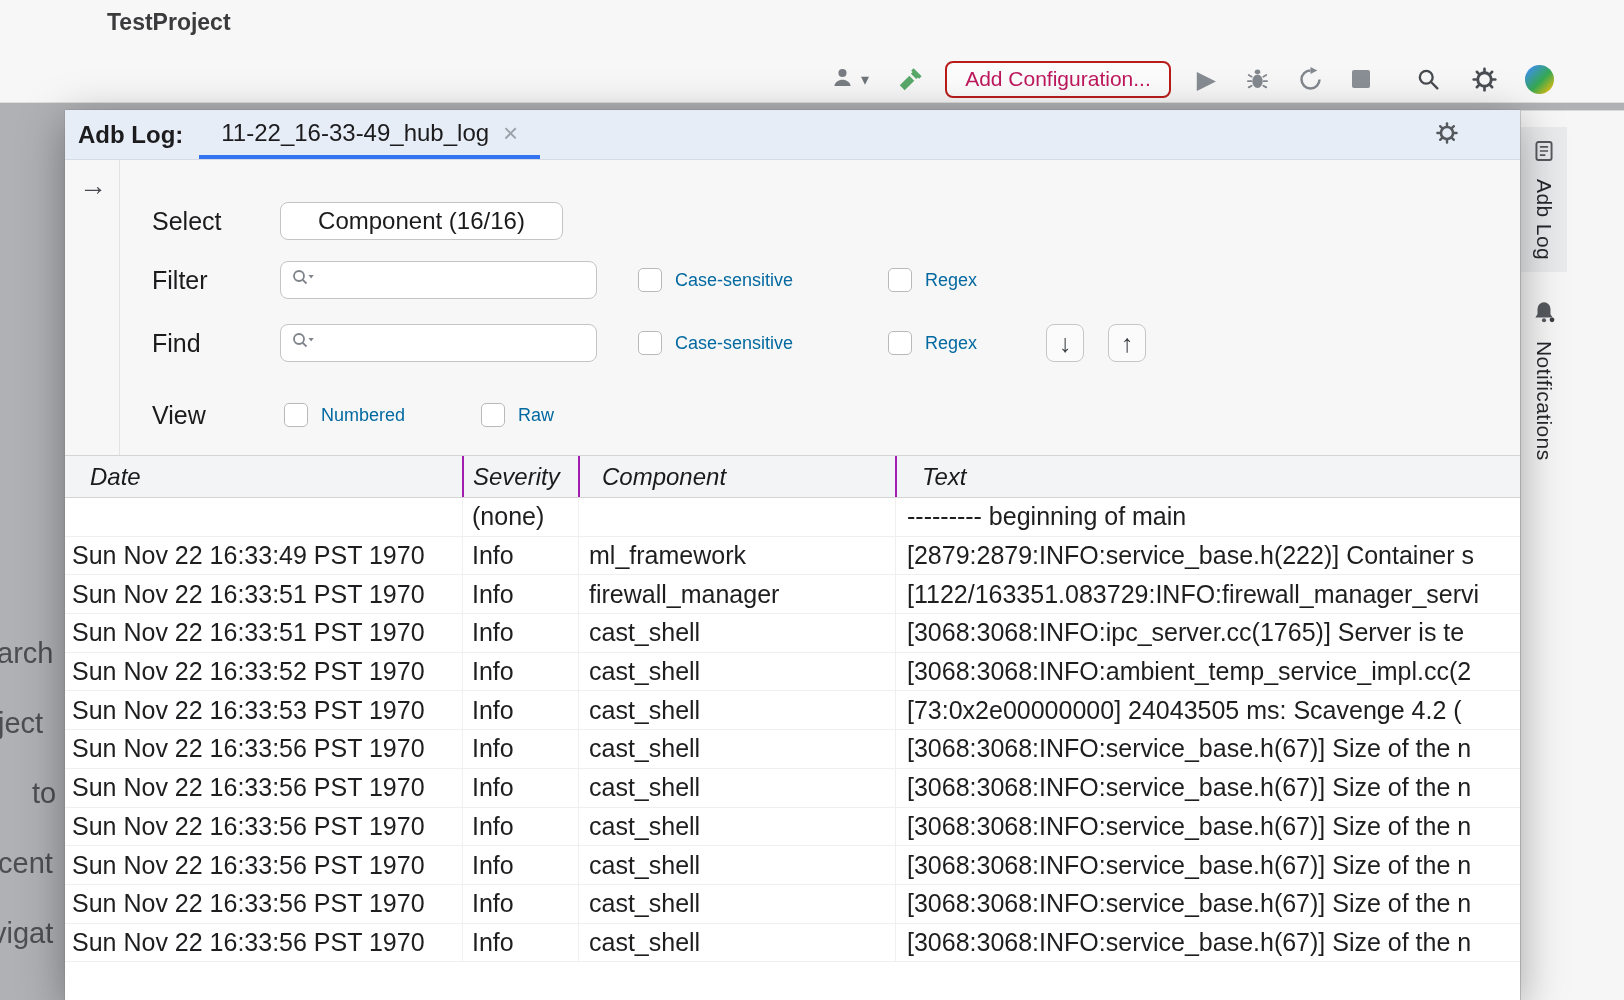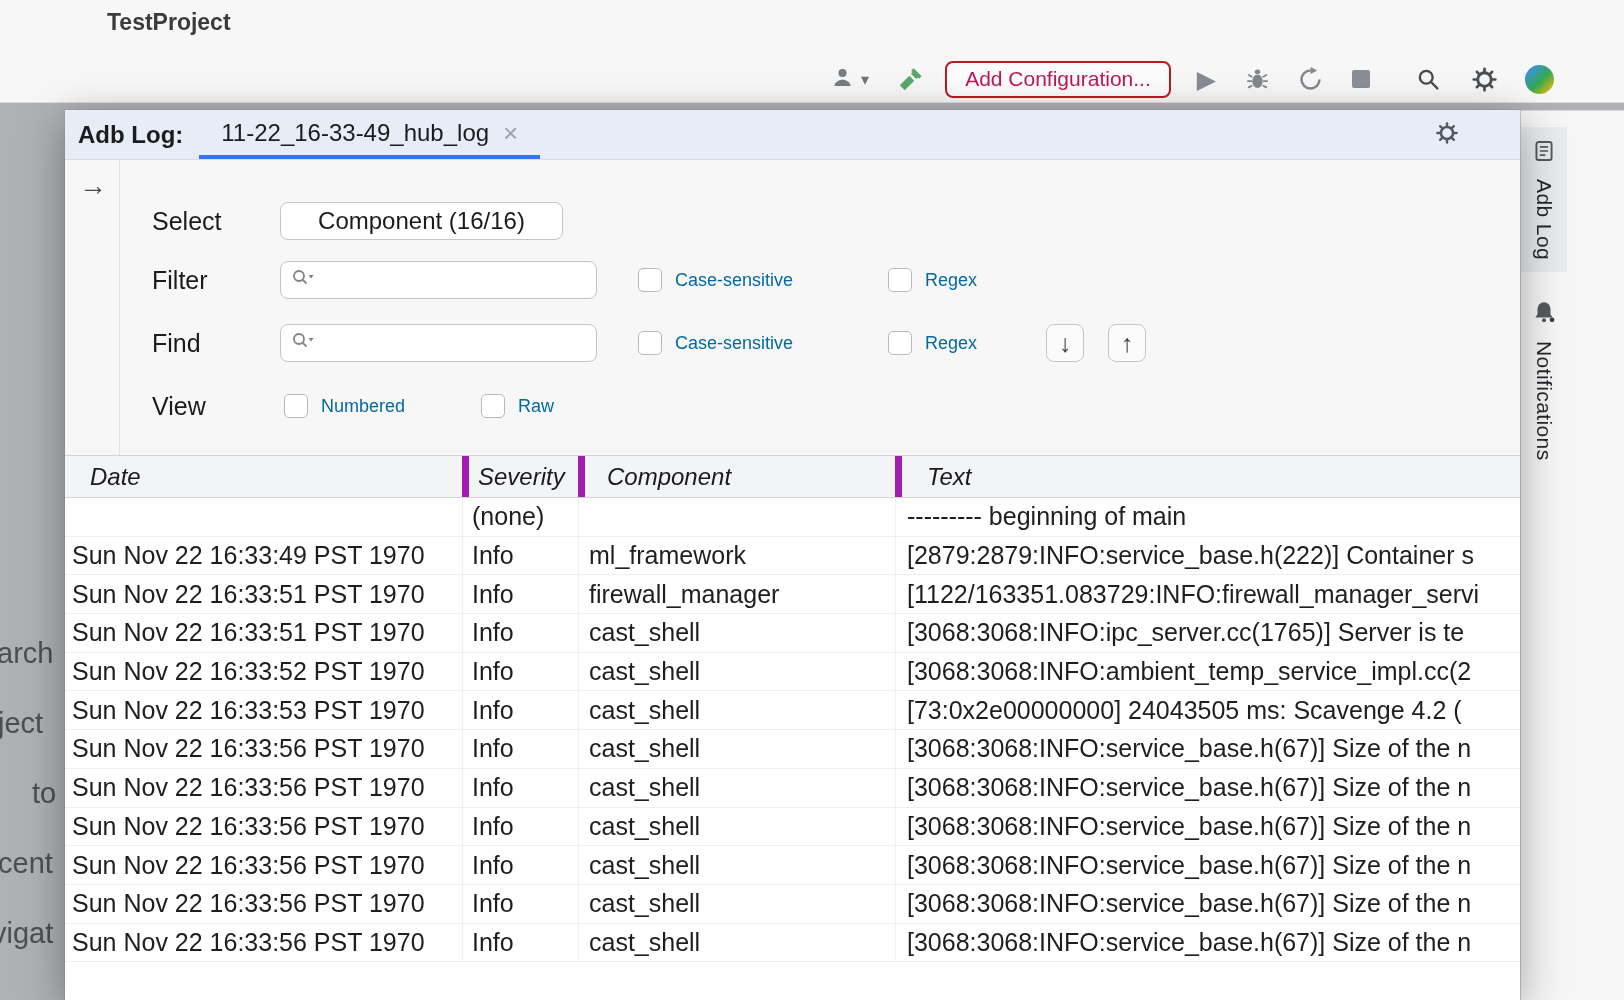--- a/index.html
+++ b/index.html
@@ -57,21 +57,21 @@
   .search-field input{flex:1;min-width:0;border:0;outline:0;background:transparent;font-size:23px;font-family:inherit;color:#1B1B1D;}
   .check{position:absolute;top:0;height:38px;display:flex;align-items:center;gap:13px;cursor:pointer;}
   .box{width:24px;height:24px;border:1.5px solid #B7B9BC;border-radius:5px;background:#FFF;flex:0 0 auto;}
   .cb-label{font-size:18px;color:#0369a1;white-space:nowrap;}
   .nav-btn{position:absolute;top:0;width:38px;height:38px;border:1px solid #C6C6C6;border-radius:8px;background:#FBFBFB;display:flex;align-items:center;justify-content:center;font-size:25px;color:#3C3F44;cursor:pointer;}
 
   
   .table{flex:1;display:flex;flex-direction:column;background:#FFF;overflow:hidden;}
   .thead{display:grid;grid-template-columns:397px 116px 317px 1fr;height:43px;background:#F3F4F5;border-top:1px solid #D4D4D4;border-bottom:1px solid #D4D4D4;flex:0 0 auto;font-size:24px;color:#1B1B1D;}
   .thead>div{display:flex;align-items:center;height:100%;cursor:pointer;font-style:italic;}
-  .thead>div+div{border-left:7px solid #a21caf;}
+  .thead>div+div{border-left:2px solid #a21caf;}
   .tbody{flex:1;overflow:hidden;}
   .trow{display:grid;grid-template-columns:397px 116px 317px 1fr;height:38.7px;border-bottom:1px solid #EFEFEF;font-size:25px;color:#1E1E20;cursor:default;}
   .trow>div{display:flex;align-items:center;height:100%;overflow:hidden;white-space:nowrap;}
   .trow>div+div{border-left:1px solid #F0F0F0;}
   .c-date{padding-left:7px;}
   .c-severity{padding-left:9px;}
   .c-component{padding-left:10px;}
   .c-text{padding-left:11px;}
   .thead .c-date{padding-left:25px;}
   .thead .c-severity{padding-left:9px;}
@@ -257,21 +257,21 @@
         <span class="cb-label">Regex</span>
       </label>
       <div class="nav-btn" style="left:981px;">
           <span>↓</span>
         </div>
       <div class="nav-btn" style="left:1043px;">
           <span>↑</span>
         </div>
     </div>
 
-    <div class="frow" style="top:227px;text-align:center;">
+    <div class="frow" style="top:236px;text-align:center;">
       <span class="flabel">View</span>
       <label class="check" style="left:219px;">
         <span class="box"></span>
         <span class="cb-label">Numbered</span>
       </label>
       <label class="check" style="left:416px;">
         <span class="box"></span>
         <span class="cb-label">Raw</span>
       </label>
     </div>

